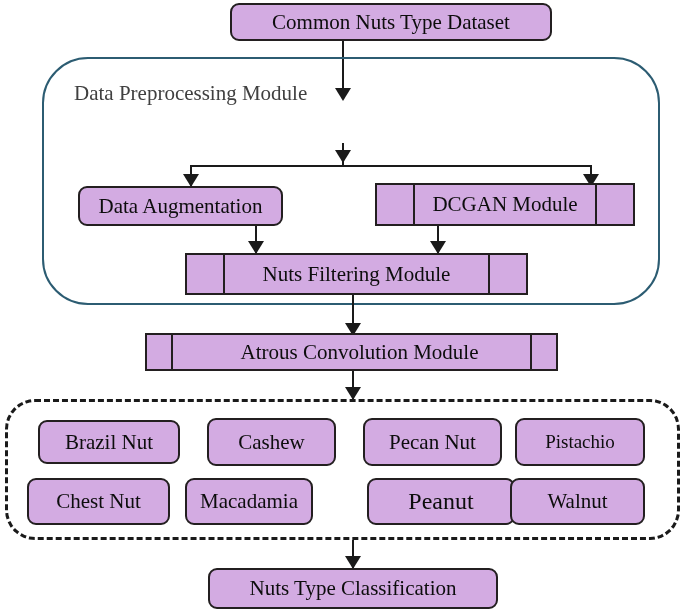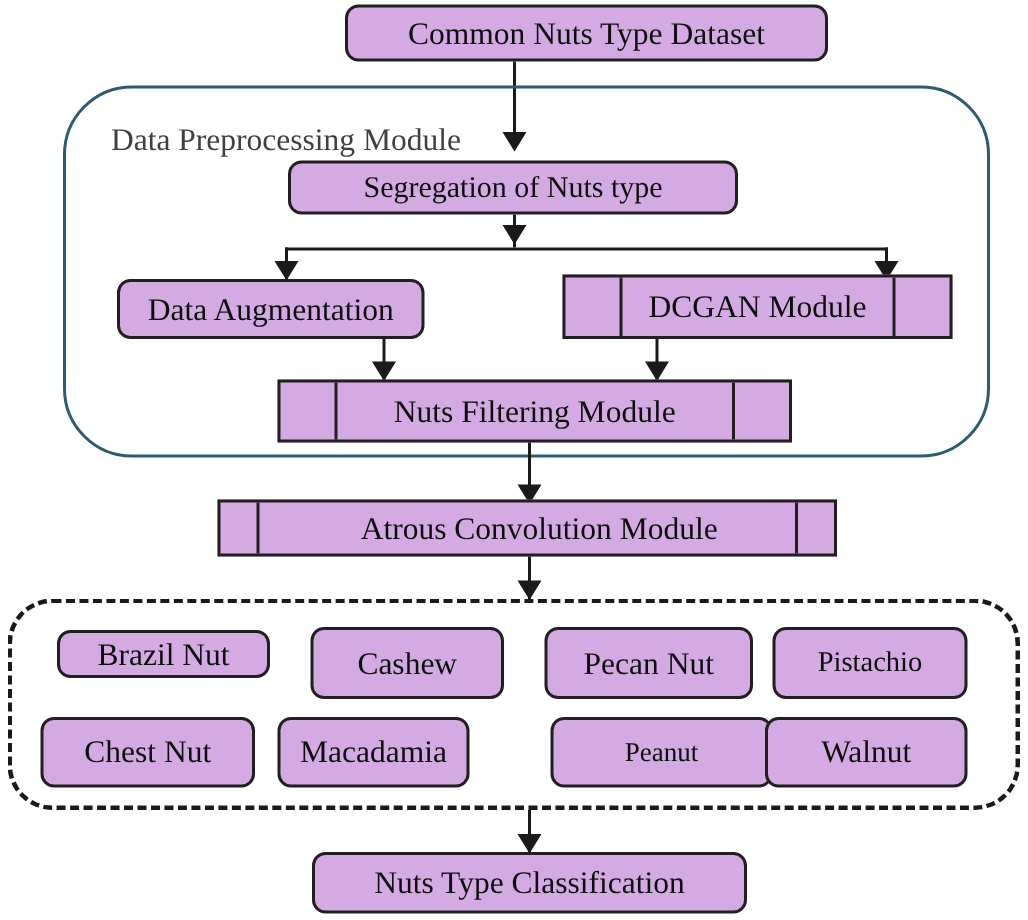--- a/index.html
+++ b/index.html
@@ -100,23 +100,20 @@
   <div class="node rounded" style="left:182px; top:3px; width:322px; height:38px; font-size:21px;margin-left:48px;">
     <span>Common Nuts Type Dataset</span>
   </div>
 
   <div class="vline" style="left:342px; top:41px; height:52px;"></div>
   <div class="arrowhead" style="left:335px; top:88px;"></div>
 
   <div class="group-solid" style="left:42px; top:57px; width:618px; height:248px;"></div>
   <div class="group-label" style="left:74px; top:81px; font-size:21px;">Data Preprocessing Module</div>
 
-  <div class="node rounded" style="left:192px; top:107px; width:300px; height:36px; font-size:20px;">
-    <span>Segregation of Nuts type</span>
-  </div>
 
   <div class="vline" style="left:342px; top:143px; height:22px;"></div>
   <div class="arrowhead" style="left:335px; top:150px;"></div>
   <div class="hline" style="left:190px; top:165px; width:402px;"></div>
   <div class="vline" style="left:190px; top:165px; height:24px;"></div>
   <div class="arrowhead" style="left:183px; top:174px;"></div>
   <div class="vline" style="left:590px; top:165px; height:24px;"></div>
   <div class="arrowhead" style="left:583px; top:174px;"></div>
 
   <div class="node rounded" style="left:78px; top:186px; width:205px; height:40px; font-size:21px;">
@@ -142,40 +139,40 @@
 
   <div class="node sub narrowbars" style="left:145px; top:333px; width:413px; height:38px; font-size:21px;padding-left:16px;">
     <span>Atrous Convolution Module</span>
   </div>
 
   <div class="vline" style="left:352px; top:371px; height:30px;"></div>
   <div class="arrowhead" style="left:345px; top:387px;"></div>
 
   <div class="group-dashed" style="left:5px; top:399px; width:675px; height:141px;"></div>
 
-  <div class="node rounded" style="left:38px; top:420px; width:142px; height:32px; font-size:21px;">
+  <div class="node rounded" style="left:38px; top:420px; width:142px; height:44px; font-size:21px;">
     <span>Brazil Nut</span>
   </div>
   <div class="node rounded" style="left:207px; top:418px; width:129px; height:48px; font-size:21px;">
     <span>Cashew</span>
   </div>
   <div class="node rounded" style="left:363px; top:418px; width:139px; height:48px; font-size:21px;">
     <span>Pecan Nut</span>
   </div>
   <div class="node rounded" style="left:515px; top:418px; width:130px; height:48px; font-size:19px;text-align:right;">
     <span>Pistachio</span>
   </div>
 
   <div class="node rounded" style="left:27px; top:478px; width:143px; height:47px; font-size:21px;">
     <span>Chest Nut</span>
   </div>
   <div class="node rounded" style="left:185px; top:478px; width:128px; height:47px; font-size:21px;">
     <span>Macadamia</span>
   </div>
-  <div class="node rounded" style="left:367px; top:478px; width:148px; height:47px; font-size:18px;">
+  <div class="node rounded" style="left:367px; top:478px; width:148px; height:47px; font-size:24px;">
     <span>Peanut</span>
   </div>
   <div class="node rounded" style="left:510px; top:478px; width:135px; height:47px; font-size:21px;">
     <span>Walnut</span>
   </div>
 
   <div class="vline" style="left:352px; top:540px; height:28px;"></div>
   <div class="arrowhead" style="left:345px; top:556px;"></div>
 
   <div class="node rounded" style="left:208px; top:568px; width:290px; height:41px; font-size:21px;">

